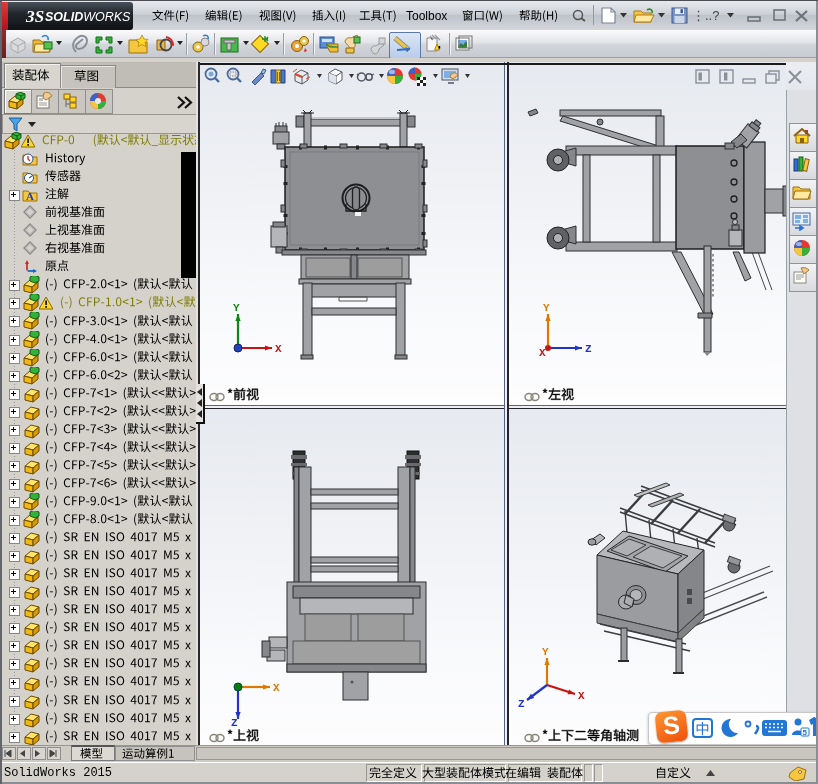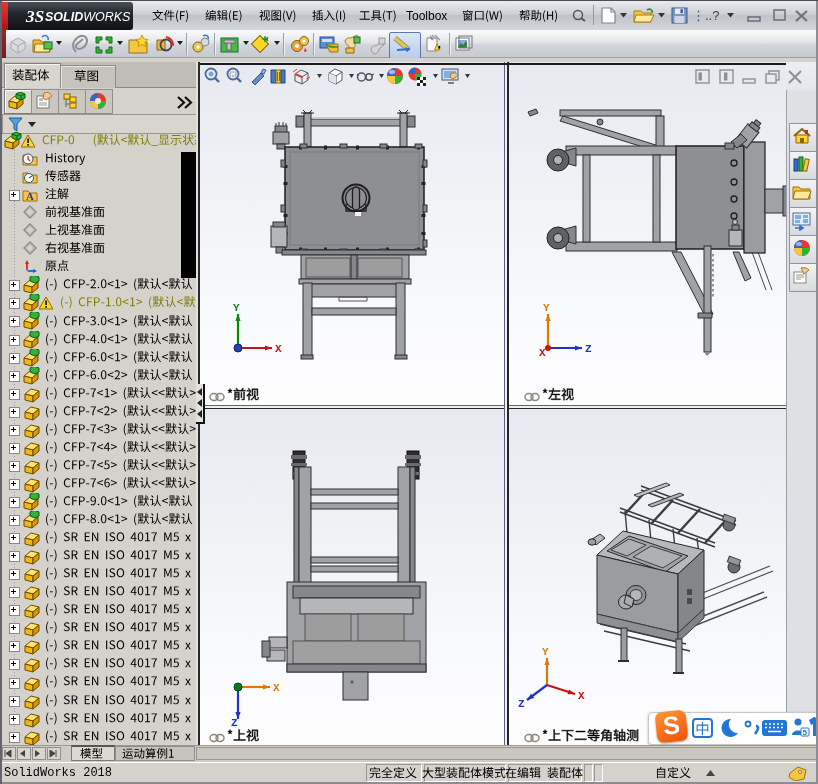--- a/index.html
+++ b/index.html
@@ -1907,21 +1907,21 @@
         <use href="#u8FD0" x="0"></use>
         <use href="#u52A8" x="1000"></use>
         <use href="#u7B97" x="2000"></use>
         <use href="#u4F8B" x="3000"></use>
         <use href="#u0031" x="4000"></use>
       </g>
     </svg>
   </div>
 <div style="position:absolute;left:196px;top:747px;width:620px;height:13px;background:#c9c6bf;border:1px solid #9a978f;border-right:none;box-sizing:border-box"></div>
 <div style="position:absolute;left:0px;top:762px;width:818px;height:22px;background:#d5d2cb;border-top:1px solid #fff;box-sizing:border-box"></div>
-<div style="position:absolute;left:4px;top:766px;font-family:'Liberation Mono';font-size:12px;color:#000">SolidWorks 2018</div>
+<div style="position:absolute;left:4px;top:766px;font-family:'Liberation Mono';font-size:12px;color:#000">SolidWorks 2015</div>
 <div style="position:absolute;left:366px;top:764px;width:56px;height:18px;background:#d5d2cb;border:1px solid #9a978f;border-bottom-color:#fff;border-right-color:#fff;box-sizing:border-box"></div>
 <div style="position:absolute;left:369px;top:766px">
     <svg width="50" height="15" style="display:block">
       <g fill="#000" transform="translate(0,11.2) scale(0.012,-0.012)">
         <use href="#u5B8C" x="0"></use>
         <use href="#u5168" x="1000"></use>
         <use href="#u5B9A" x="2000"></use>
         <use href="#u4E49" x="3000"></use>
       </g>
     </svg>

